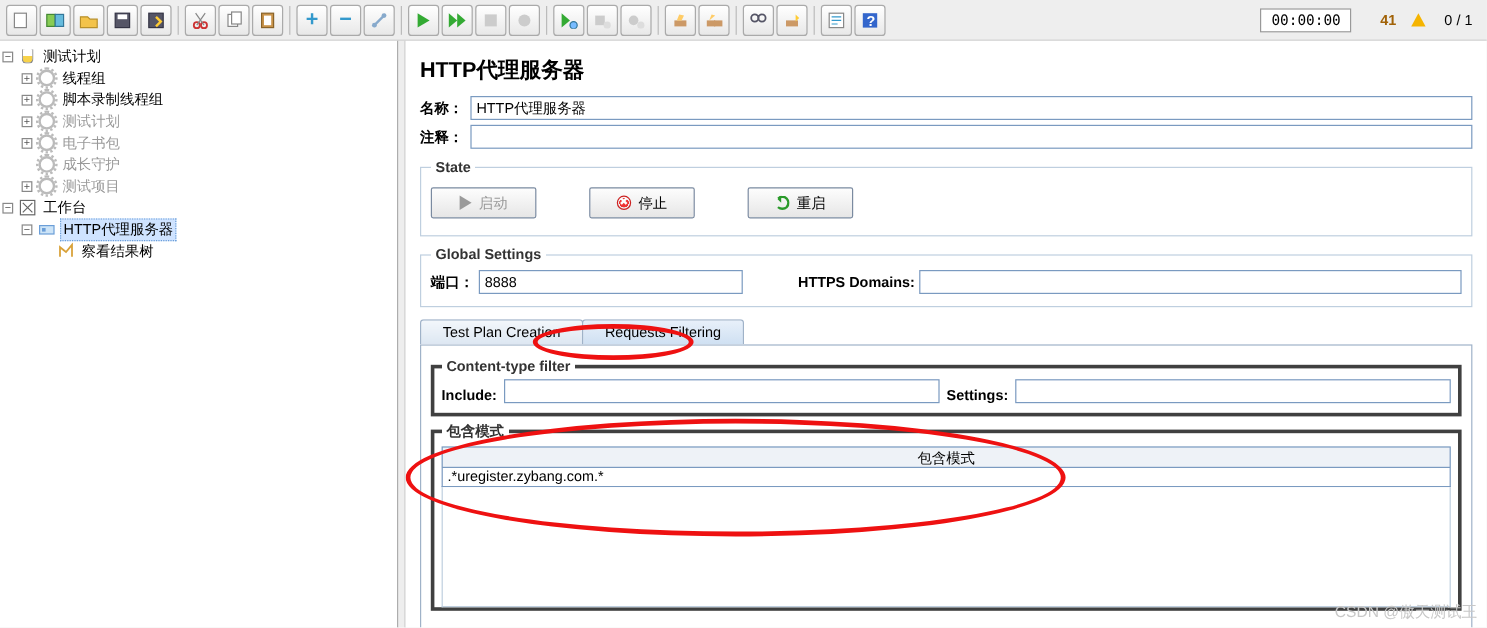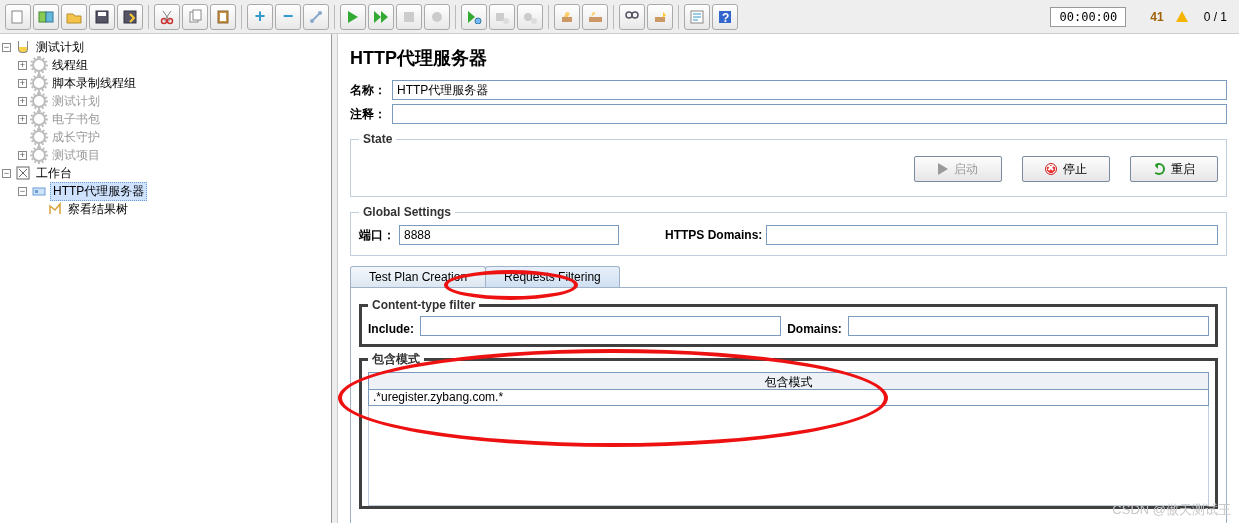--- a/index.html
+++ b/index.html
@@ -34,21 +34,21 @@
   .gear::before{content:"";position:absolute;inset:-4px;border:2px dotted #bbb;border-radius:50%;}
   .flask{width:10px;height:12px;border:1px solid #888;border-top:none;border-radius:0 0 4px 4px;background:linear-gradient(to top,#f7d24a 50%,transparent 50%);}
 
   
   h2.title { font-size: 18px; font-weight: bold; margin: 4px 0 10px 0; }
   .form-row { display: flex; align-items: center; margin-bottom: 4px; }
   .form-row label { width: 42px; text-align: left; font-weight: bold; }
   .form-row input { flex: 1; height: 20px; border: 1px solid #7a9ac0; padding: 0 4px; background:#fff; }
   fieldset { border: 1px solid #bfcfdf; margin-top: 8px; padding: 6px 8px 10px 8px; }
   legend { padding: 0 4px; font-weight: bold; color: #333; }
-  .state-btns { display: flex; justify-content: flex-end; gap: 20px; padding: 4px 0; }
+  .state-btns { display: flex; justify-content: flex-start; gap: 44px; padding: 4px 0; }
   .btn { height: 26px; min-width: 88px; border: 1px solid #7a8aa0; border-radius: 2px; background: linear-gradient(#fdfdfd,#e6e6e6); display: inline-flex; align-items: center; justify-content: center; gap: 6px; cursor: pointer; padding: 0 10px; }
   .btn.dis { color:#999; }
   .ico-play{width:0;height:0;border-left:10px solid #9a9a9a;border-top:6px solid transparent;border-bottom:6px solid transparent;}
   .ico-stop{width:12px;height:12px;background:radial-gradient(circle,#e33 55%,transparent 56%);border:1px solid #c22;border-radius:50%;position:relative;}
   .ico-stop::after{content:"✖";position:absolute;color:#fff;font-size:9px;left:1px;top:-1px;}
   .ico-reload{width:12px;height:12px;border:2px solid #2a9a2a;border-left-color:transparent;border-radius:50%;position:relative;}
   .ico-reload::after{content:"";position:absolute;left:-3px;top:-2px;border:3px solid transparent;border-right-color:#2a9a2a;}
   .gs-row { display:flex; align-items:center; gap:8px; }
   .gs-row .field { display:flex; align-items:center; gap:4px; }
   .gs-row input { height:20px; border:1px solid #7a9ac0; padding:0 4px; }
@@ -374,21 +374,21 @@
     <div class="tabs">
       <div class="tab">Test Plan Creation</div>
       <div class="tab active">Requests Filtering</div>
     </div>
     <div class="tabpane">
       <fieldset class="inner">
         <legend>Content-type filter</legend>
         <div class="ct-row">
           <label>Include:</label>
           <input value="" style="">
-          <label>Domains:</label>
+          <label>Settings:</label>
           <input value="" style="">
         </div>
       </fieldset>
 
       <fieldset class="inner" style="padding-bottom:0">
         <legend>包含模式</legend>
         <div class="pat-head">包含模式</div>
         <div class="pat-cell">.*uregister.zybang.com.*</div>
         <div class="pat-body"></div>
       </fieldset>

